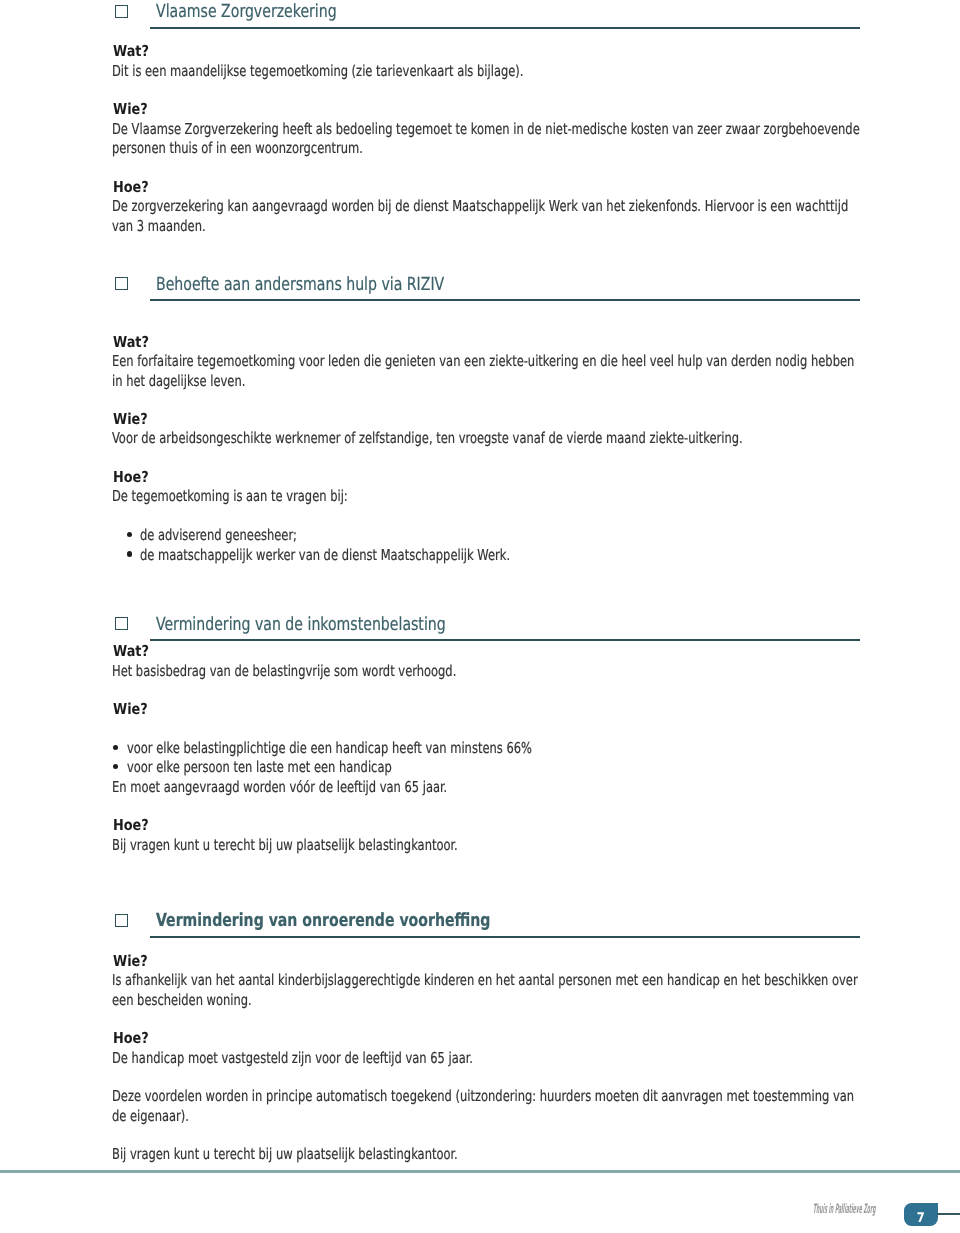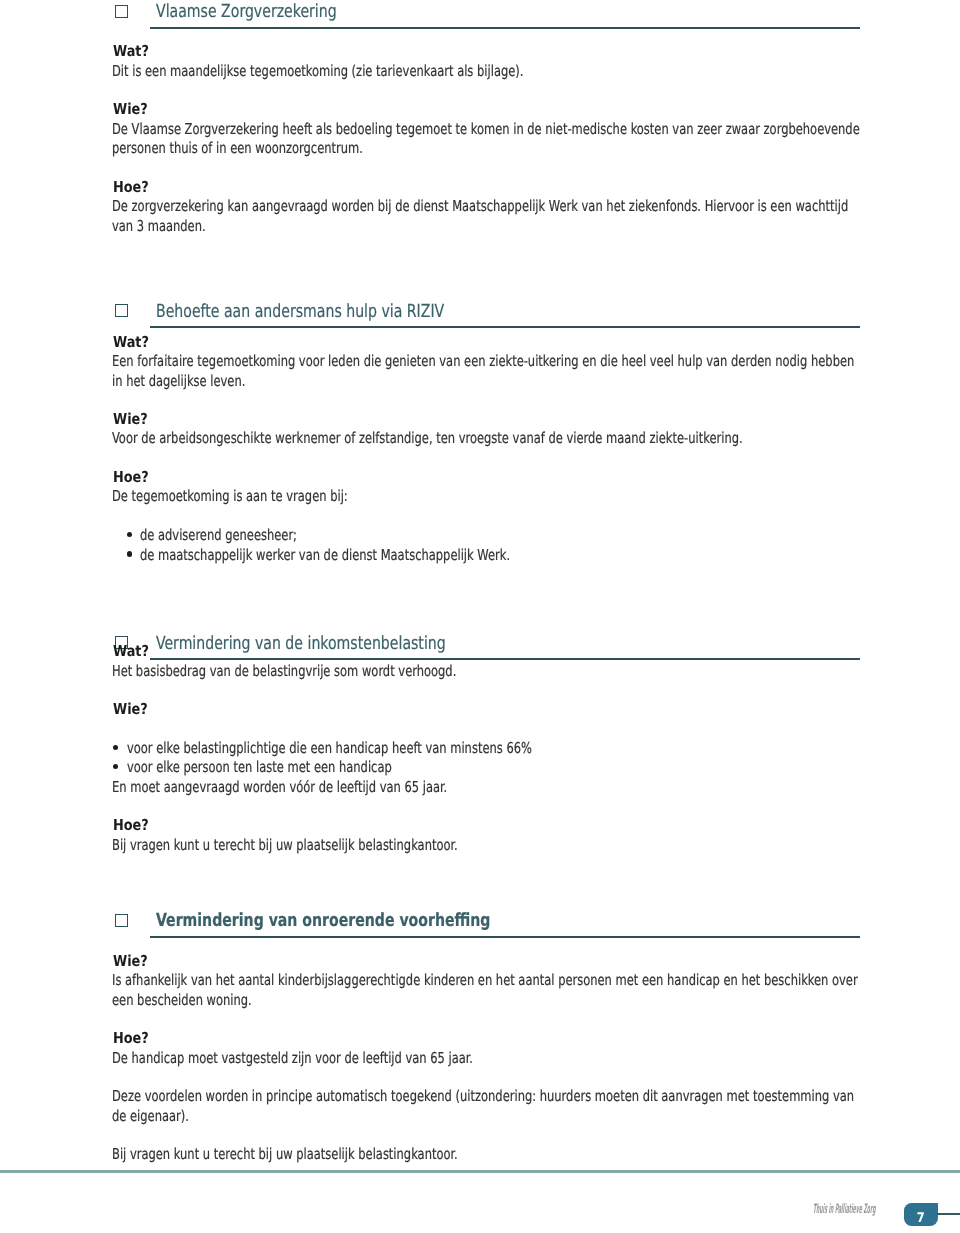--- a/index.html
+++ b/index.html
@@ -75,37 +75,37 @@
         <span class="sec-rule"></span>
       </div>
       <div class="q" style="top: 45.1px;">Wat?</div>
       <div class="t" style="top: 64.9px;">Dit is een maandelijkse tegemoetkoming (zie tarievenkaart als bijlage).</div>
       <div class="q" style="top: 103.5px;">Wie?</div>
       <div class="t" style="top: 122.9px;">De Vlaamse Zorgverzekering heeft als bedoeling tegemoet te komen in de niet-medische kosten van zeer zwaar zorgbehoevende</div>
       <div class="t" style="top: 142px;">personen thuis of in een woonzorgcentrum.</div>
       <div class="q" style="top: 181px;">Hoe?</div>
       <div class="t" style="top: 200.4px;">De zorgverzekering kan aangevraagd worden bij de dienst Maatschappelijk Werk van het ziekenfonds. Hiervoor is een wachttijd</div>
       <div class="t" style="top: 220.1px;">van 3 maanden.</div>
-      <div class="sec-head" style="top: 301px; text-align: center;">
+      <div class="sec-head" style="top: 274px; text-align: center;">
         <span class="cbox"></span>
         <span class="sec-title">Behoefte aan andersmans hulp via RIZIV</span>
         <span class="sec-rule"></span>
       </div>
       <div class="q" style="top: 335.8px;">Wat?</div>
       <div class="t" style="top: 355.3px;">Een forfaitaire tegemoetkoming voor leden die genieten van een ziekte-uitkering en die heel veel hulp van derden nodig hebben</div>
       <div class="t" style="top: 374.6px;">in het dagelijkse leven.</div>
       <div class="q" style="top: 413.25px;">Wie?</div>
       <div class="t" style="top: 432.5px;">Voor de arbeidsongeschikte werknemer of zelfstandige, ten vroegste vanaf de vierde maand ziekte-uitkering.</div>
       <div class="q" style="top: 471.5px;">Hoe?</div>
       <div class="t" style="top: 490.5px;">De tegemoetkoming is aan te vragen bij:</div>
       <div class="bul" style="left: 126.9px; top: 531.9px; width: 5.3px; height: 5.3px;"></div>
       <div class="t" style="top: 529.25px; left: 140.2px;">de adviserend geneesheer;</div>
       <div class="bul" style="left: 126.9px; top: 551.4px; width: 5.3px; height: 5.3px;"></div>
       <div class="t" style="top: 548.75px; left: 140.2px;">de maatschappelijk werker van de dienst Maatschappelijk Werk.</div>
-      <div class="sec-head" style="top: 633px;">
+      <div class="sec-head" style="top: 614px;">
         <span class="cbox"></span>
         <span class="sec-title">Vermindering van de inkomstenbelasting</span>
         <span class="sec-rule"></span>
       </div>
       <div class="q" style="top: 645.5px;">Wat?</div>
       <div class="t" style="top: 664.75px;">Het basisbedrag van de belastingvrije som wordt verhoogd.</div>
       <div class="q" style="top: 703.2px;">Wie?</div>
       <div class="bul" style="left: 113.4px; top: 745.1px; width: 5px; height: 5px;"></div>
       <div class="t" style="top: 742.35px; left: 126.8px;">voor elke belastingplichtige die een handicap heeft van minstens 66%</div>
       <div class="bul" style="left: 113.4px; top: 763.75px; width: 5px; height: 5px;"></div>

